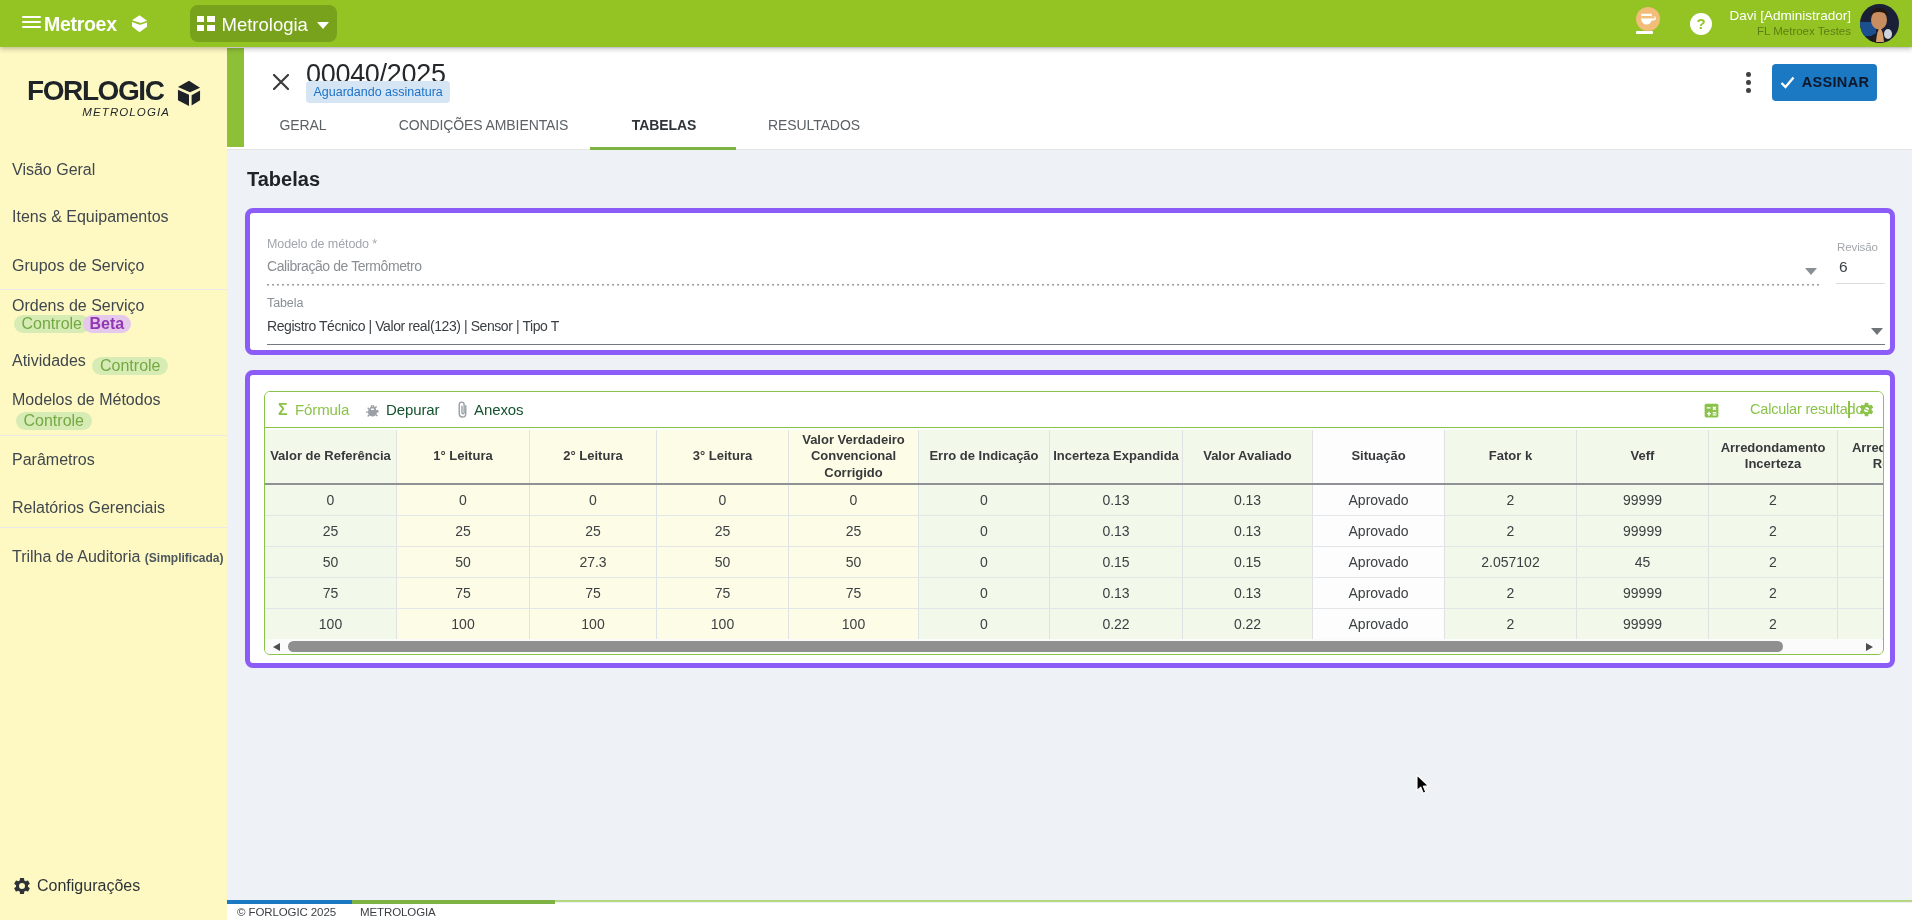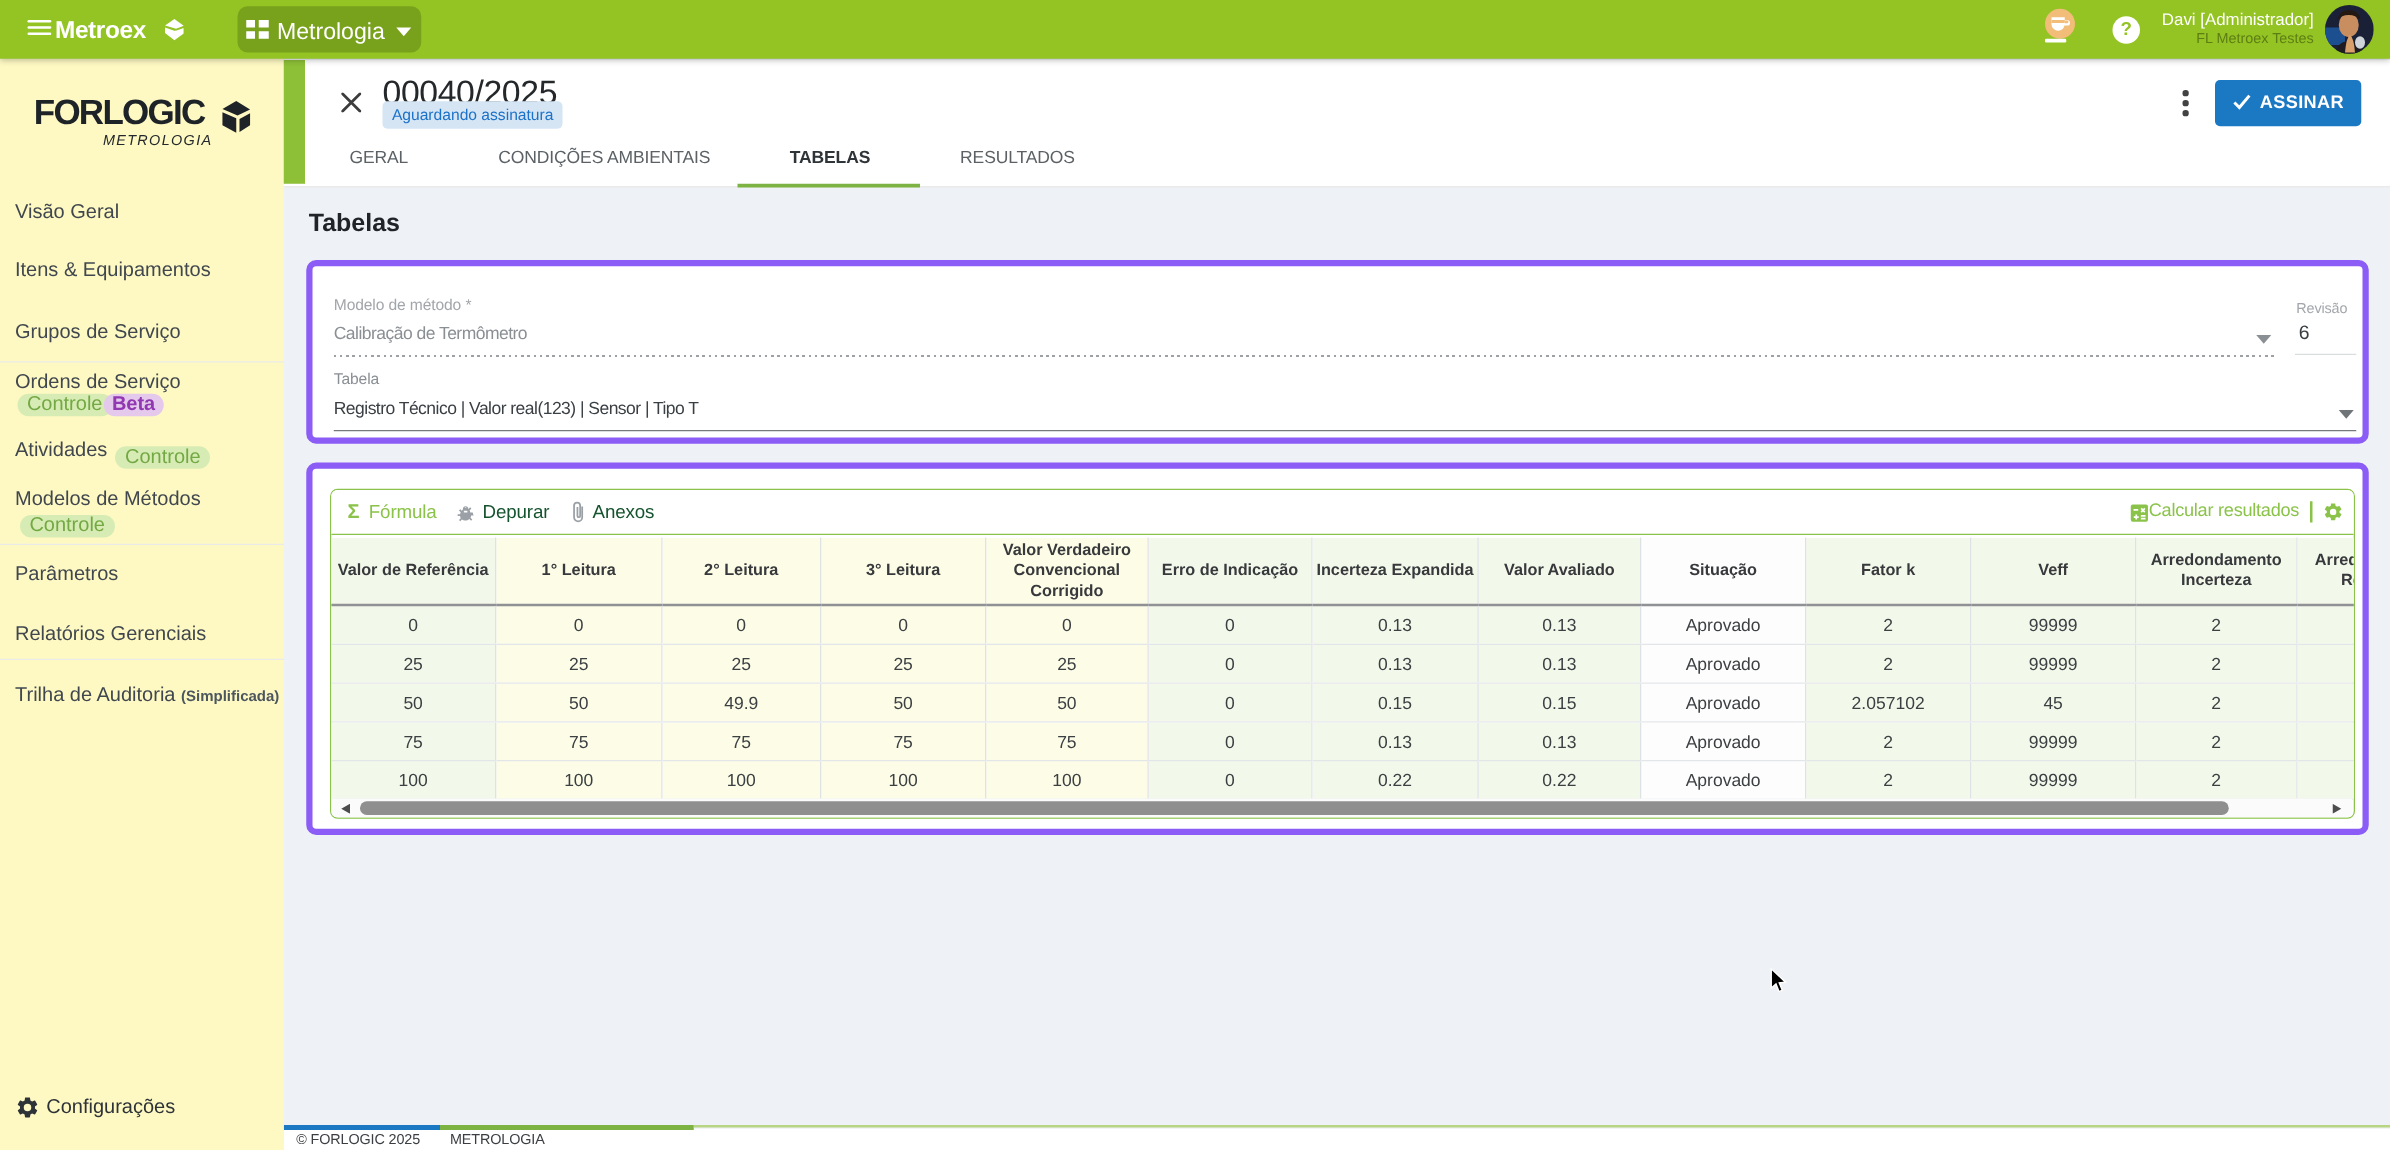--- a/index.html
+++ b/index.html
@@ -39,22 +39,22 @@
   
   #chead { position:absolute; left:244px; top:48px; width:1668px; height:102px; background:#fff; border-bottom:1px solid #e4e4e4; z-index:20; }
   #xicon { position:absolute; left:29px; top:26px; width:16px; height:16px; }
   #title { position:absolute; left:62px; top:11px; font-size:27px; color:#25282a; letter-spacing:-0.3px; }
   #chip { position:absolute; left:62px; top:33px; height:22px; background:#d5e5f4; border-radius:4px;
           font-size:12.5px; color:#1c72c8; line-height:22px; padding:0 7.5px; }
   .tab { position:absolute; top:68.5px; font-size:14px; letter-spacing:-0.1px; color:#5b6165; transform:translateX(-50%); white-space:nowrap; }
   .tab.act { color:#2f3439; font-weight:bold; }
   #tabline { position:absolute; left:346px; top:99px; width:146px; height:3px; background:#7cb342; }
   #kebab div { position:absolute; left:1502px; width:4.6px; height:4.6px; border-radius:50%; background:#424242; }
-  #assinar { position:absolute; left:1528px; top:16px; width:117px; height:37px; background:#1b78c3; border-radius:4px;
-             color:#ffffff; font-size:14.5px; font-weight:bold; text-align:center; line-height:37px; letter-spacing:0.3px; }
+  #assinar { position:absolute; left:1528px; top:16px; width:105px; height:37px; background:#1b78c3; border-radius:4px;
+             color:#0f172a; font-size:14.5px; font-weight:bold; text-align:center; line-height:37px; letter-spacing:0.3px; }
 
   
   #h-tabelas { position:absolute; left:247px; top:168px; font-size:20px; font-weight:bold; color:#202429; z-index:5;}
   .card { position:absolute; background:#fff; border:5px solid #8b5cf6; border-radius:8px; z-index:5; }
   #fcard { left:245px; top:208px; width:1650px; height:147px; }
   .flabel { position:absolute; font-size:12.5px; color:#a2a6ab; letter-spacing:-0.1px; }
   .fval { position:absolute; font-size:14px; white-space:nowrap; letter-spacing:-0.42px; }
   .caret-g { position:absolute; width:0; height:0; border-left:6.5px solid transparent; border-right:6.5px solid transparent; border-top:7.5px solid #8a8f94; }
   #card2 { left:245px; top:370px; width:1650px; height:298px; }
   #gcard { position:absolute; left:14px; top:16px; width:1620px; height:264px; border:1.5px solid #8bc34a; border-radius:6px; background:#fff; overflow:hidden; }
@@ -219,21 +219,21 @@
         </svg>
       <div class="tbtxt grey" style="left:121px;">Depurar</div>
       <svg class="abs" style="left:191px; top:8px;" width="13" height="20" viewBox="0 0 24 34">
           <path fill="none" stroke="#9aa0a5" stroke-width="2.6" d="M18 8 v16 a6 6 0 0 1 -12 0 V7 a4.5 4.5 0 0 1 9 0 v15 a2 2 0 0 1 -4 0 V9"></path>
         </svg>
       <div class="tbtxt grey" style="left:209px;">Anexos</div>
       <svg class="abs" style="left:1438.5px; top:10.5px;" width="15" height="15" viewBox="0 0 24 24">
           <rect x="1" y="1" width="22" height="22" rx="2.5" fill="#8bc34a"></rect>
           <path fill="#fff" d="M4.5 6.7h6v2.2h-6zm9 0l1.6-1.6 1.6 1.6 1.5-1.5 1.5 1.5-1.6 1.6 1.6 1.6-1.5 1.5-1.6-1.6-1.6 1.6-1.5-1.5 1.6-1.6zm-6.6 7.1h2.2v2.1h2.1v2.2H9.1v2.1H6.9v-2.1H4.8v-2.2h2.1zm7 .6h6v2.2h-6zm0 3.4h6v2.2h-6z"></path>
         </svg>
-      <div class="tbtxt green" style="left:1454px; font-size:14.5px; letter-spacing:-0.2px;">Calcular resultados</div>
+      <div class="tbtxt green" style="left:1454px; font-size:14.5px; letter-spacing:-0.2px;padding-left:31px;">Calcular resultados</div>
       <div class="abs" style="left:1583px; top:9px; width:1.5px; height:17px; background:#8bc34a;"></div>
       <svg class="abs" style="left:1593px; top:9px;" width="17" height="17" viewBox="0 0 24 24">
         <path fill="#8bc34a" d="M19.14 12.94c.04-.3.06-.61.06-.94 0-.32-.02-.64-.07-.94l2.03-1.58c.18-.14.23-.41.12-.61l-1.92-3.32c-.12-.22-.37-.29-.59-.22l-2.39.96c-.5-.38-1.03-.7-1.62-.94l-.36-2.54c-.04-.24-.24-.41-.48-.41h-3.84c-.24 0-.43.17-.47.41L9.25 5.35c-.59.24-1.13.57-1.62.94L5.24 5.33c-.22-.08-.47 0-.59.22L2.74 8.87c-.12.21-.08.47.12.61l2.03 1.58c-.05.3-.09.63-.09.94s.02.64.07.94l-2.03 1.58c-.18.14-.23.41-.12.61l1.92 3.32c.12.22.37.29.59.22l2.39-.96c.5.38 1.03.7 1.62.94l.36 2.54c.05.24.24.41.48.41h3.84c.24 0 .44-.17.47-.41l.36-2.54c.59-.24 1.13-.56 1.62-.94l2.39.96c.22.08.47 0 .59-.22l1.92-3.32c.12-.22.07-.47-.12-.61l-2.01-1.58zM12 15.6a3.6 3.6 0 1 1 0-7.2 3.6 3.6 0 0 1 0 7.2z"></path>
       </svg>
     </div>
     <table id="ttable">
       <colgroup>
           <col style="width:131.5px">
           <col style="width:133px">
           <col style="width:127px">
@@ -290,21 +290,21 @@
             <td class="cg">0.13</td>
             <td class="cw">Aprovado</td>
             <td class="cg">2</td>
             <td class="cg">99999</td>
             <td class="cg">2</td>
             <td class="cg"></td>
           </tr>
       <tr>
             <td class="cg">50</td>
             <td class="cy">50</td>
-            <td class="cy">49.9</td>
+            <td class="cy">27.3</td>
             <td class="cy">50</td>
             <td class="cy">50</td>
             <td class="cg">0</td>
             <td class="cg">0.15</td>
             <td class="cg">0.15</td>
             <td class="cw">Aprovado</td>
             <td class="cg">2.057102</td>
             <td class="cg">45</td>
             <td class="cg">2</td>
             <td class="cg"></td>

